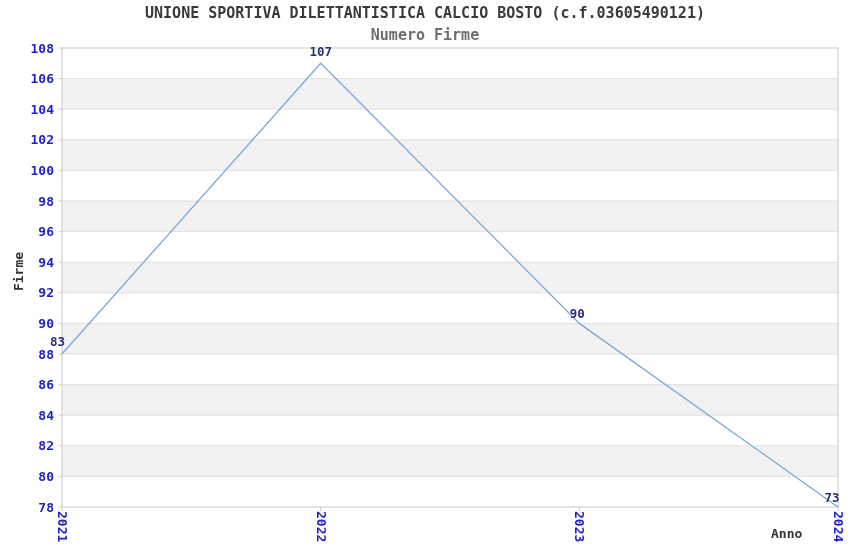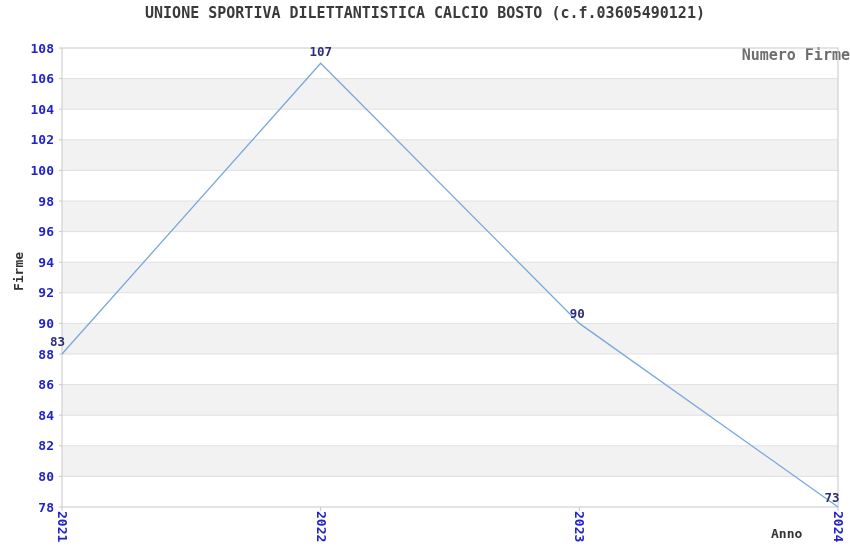--- a/index.html
+++ b/index.html
@@ -10,23 +10,22 @@
     overflow: hidden;
     font-family: "DejaVu Sans Mono", "Liberation Mono", monospace;
   }
   .chart-title {
     position: absolute; top: 4px; left: 0; width: 850px;
     text-align: center; font-size: 15px; font-weight: bold;
     white-space: nowrap;
   }
   .chart-subtitle {
     position: absolute; top: 26px; left: 0; width: 850px;
-    text-align: right; font-size: 15px; font-weight: bold;
+    text-align: center; font-size: 15px; font-weight: bold;
     white-space: nowrap;
-    margin-top: 20px;
   }
   .y-axis-title {
     position: absolute; left: -6px; top: 264px; width: 48px; height: 15px;
     line-height: 15px; text-align: center;
     font-size: 13px; font-weight: bold;
     transform: rotate(-90deg); transform-origin: center;
   }
   .x-axis-title {
     position: absolute; top: 526px; left: 771px; width: 60px;
     text-align: left; font-size: 13px; font-weight: bold;

